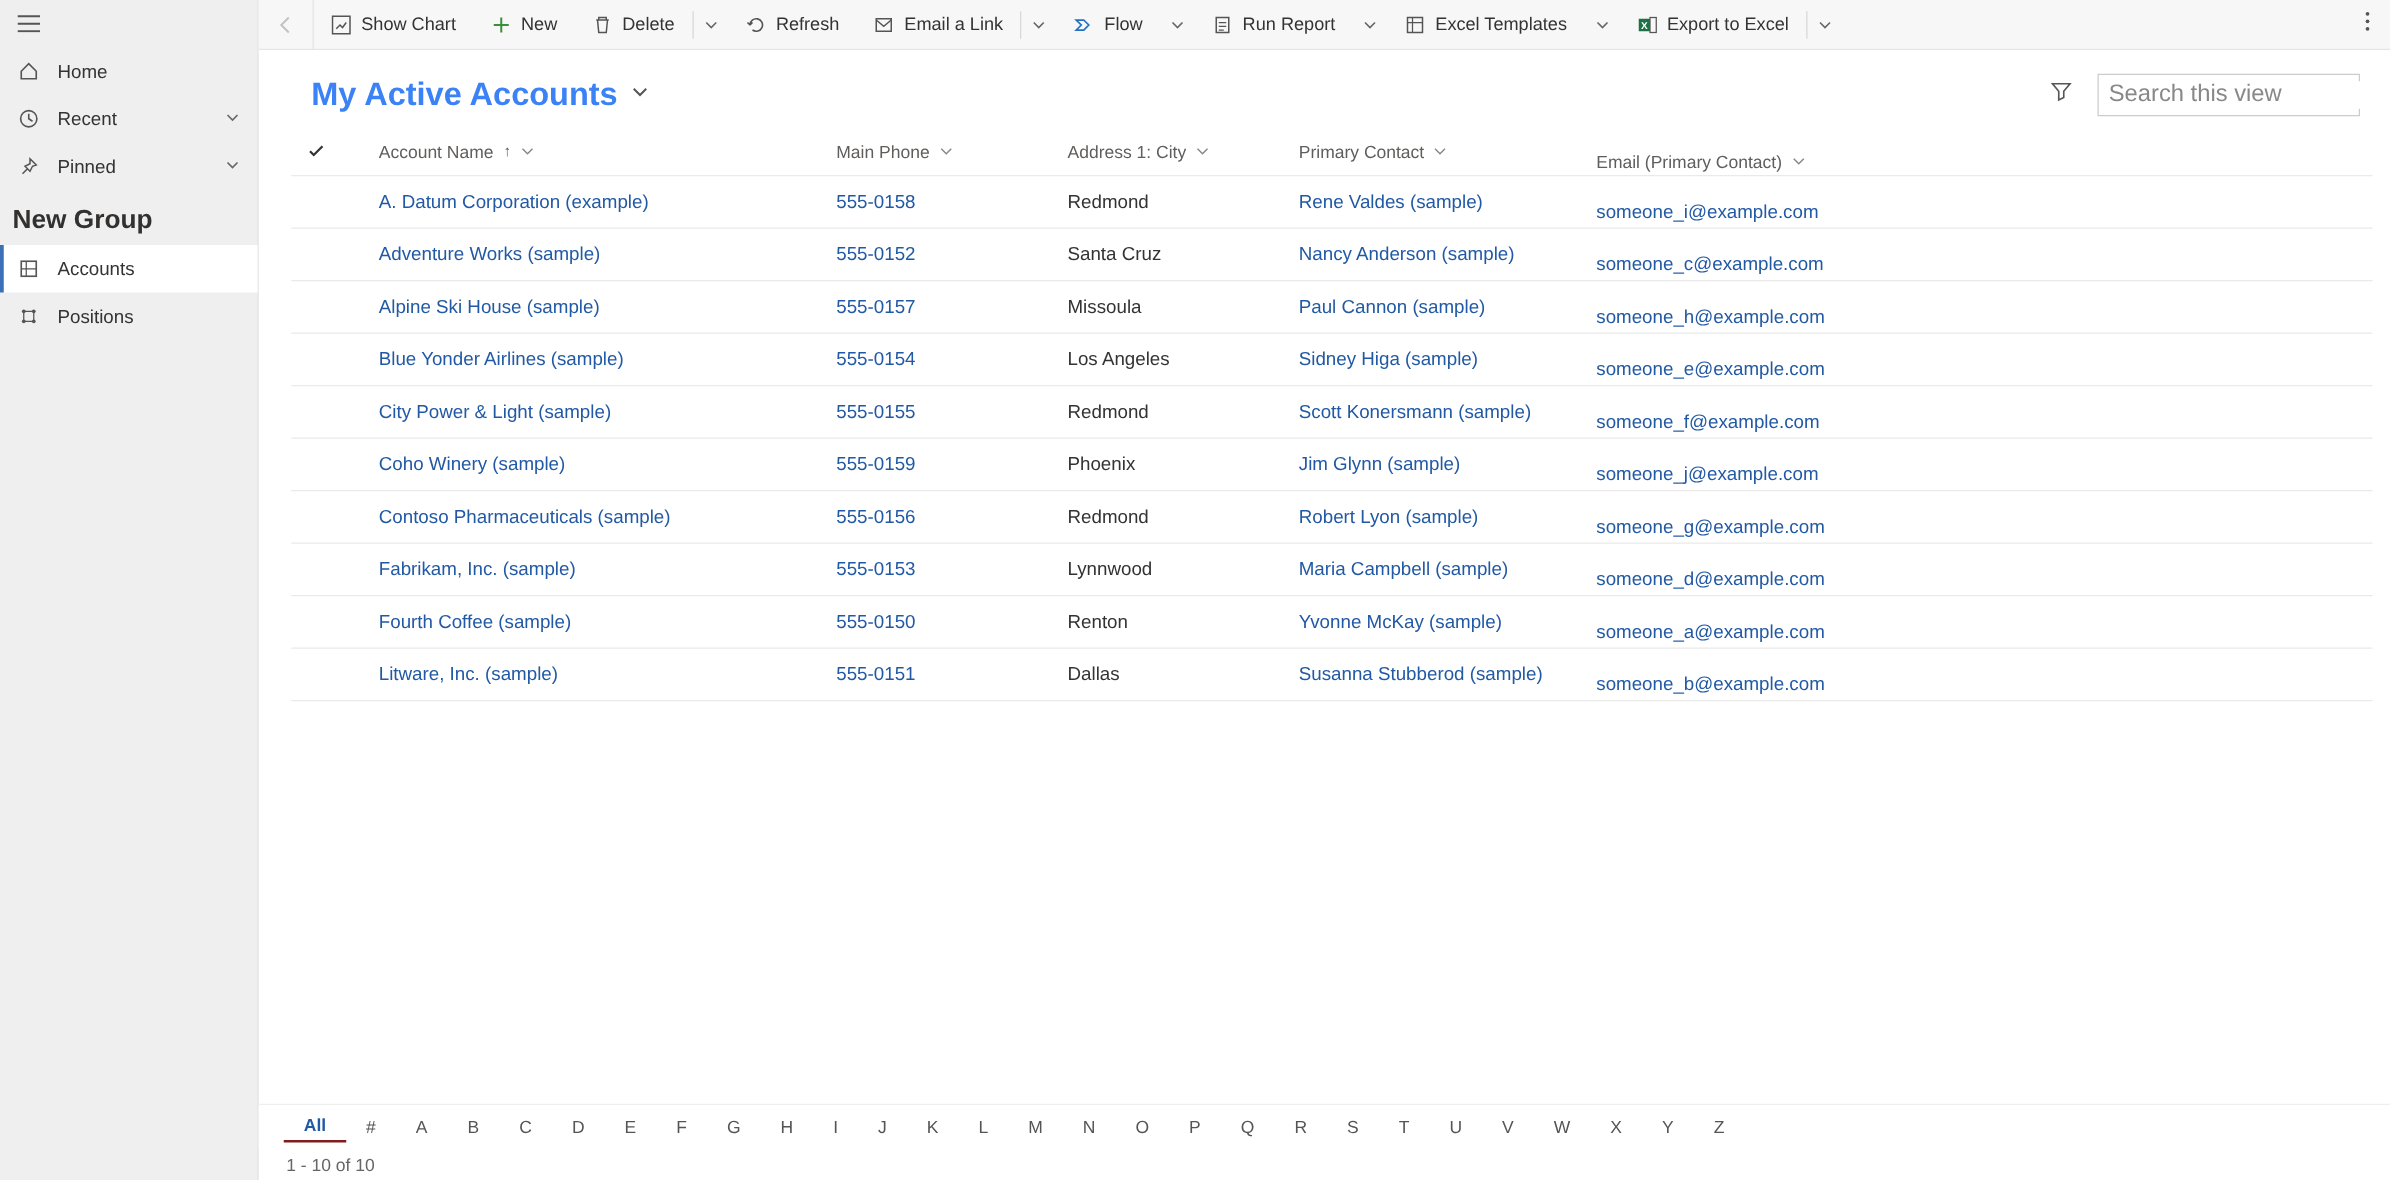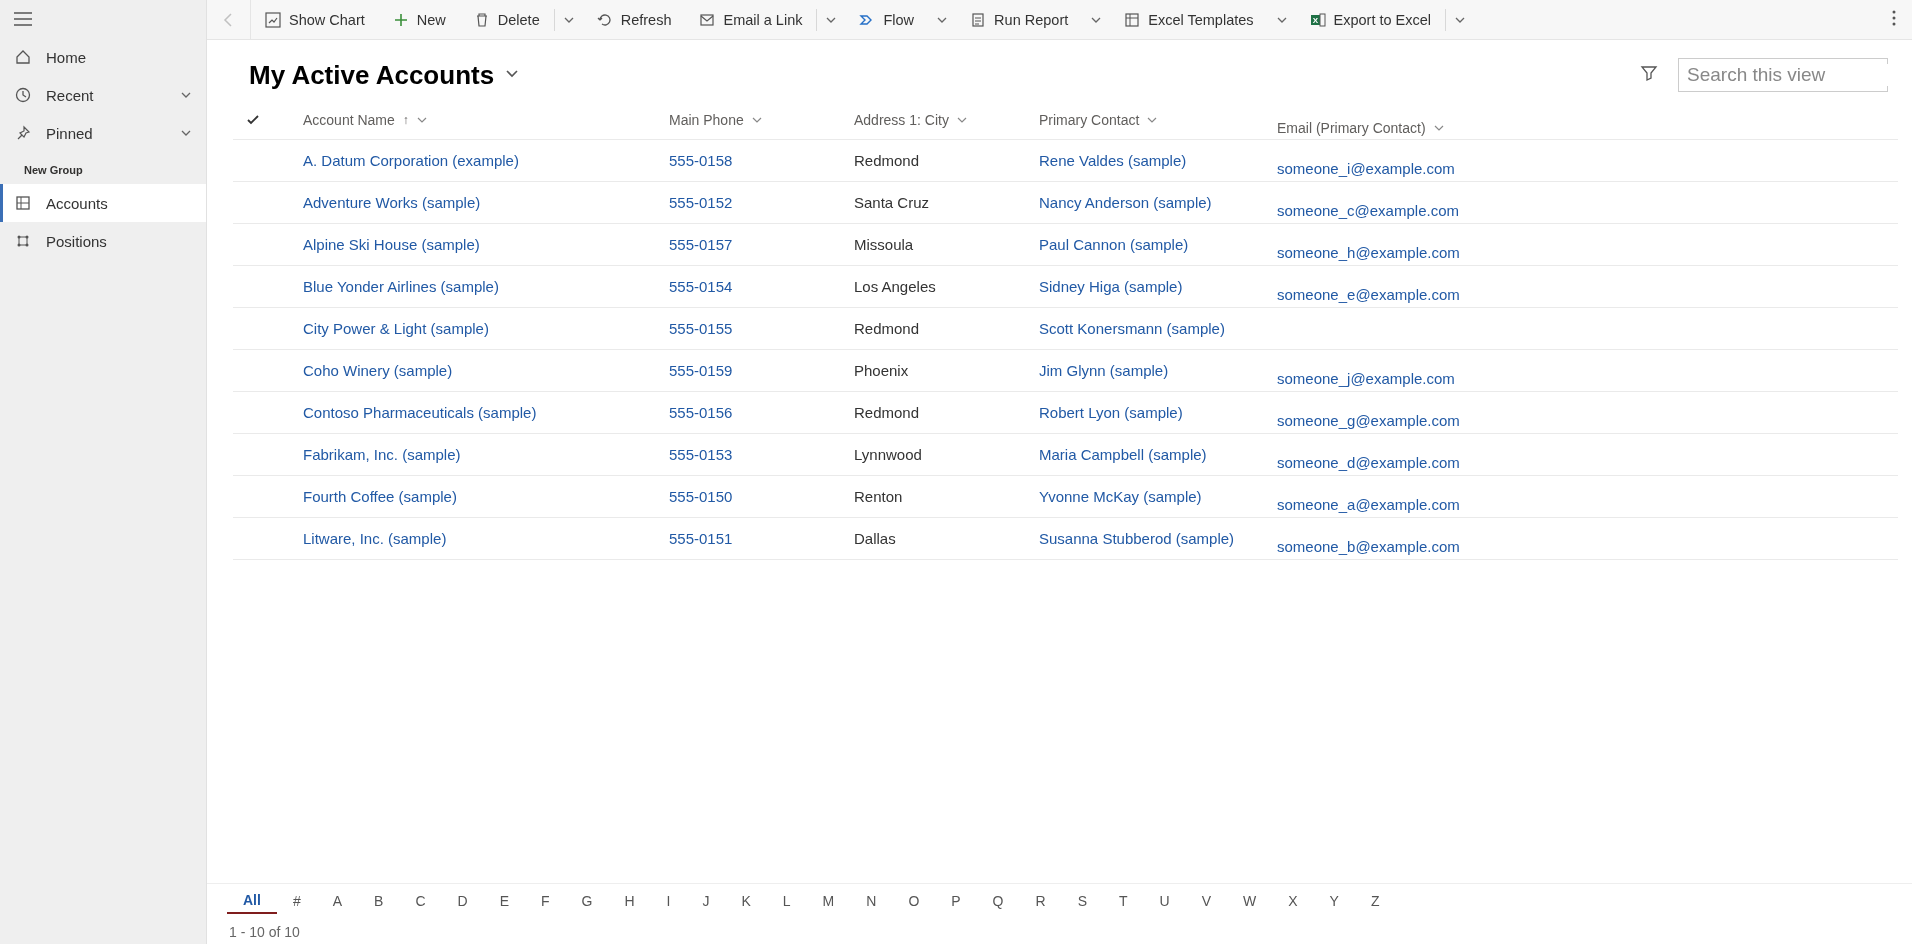--- a/index.html
+++ b/index.html
@@ -35,23 +35,23 @@
       align-items: center;
       padding: 10px 14px;
       font-size: 15px;
       color: #333;
       cursor: pointer;
       gap: 14px;
     }
     .nav-item .icon { width: 18px; height: 18px; display:flex; align-items:center; justify-content:center; color:#555;}
     .nav-item .chev { margin-left: auto; color:#666; }
     .nav-group-title {
-      padding: 12px 10px 8px 24px;
+      padding: 12px 10px 8px 10px;
       font-weight: 600;
-      font-size: 11px;
+      font-size: 21px;
       color: #323130;
     }
     .nav-item.active {
       background: #fff;
       border-left: 3px solid #3b6fb6;
       padding-left: 11px;
     }
     
     .main {
       flex: 1;
@@ -88,21 +88,21 @@
     .cmd-split {
       display:flex; align-items:center; padding:0 8px; height:100%; cursor:pointer; color:#666;
     }
     .cmd-sep { width:1px; height:22px; background:#d8d8d8; }
     .cmd-overflow { margin-left:auto; padding:0 10px; color:#555; cursor:pointer;}
     
     .viewhead {
       display:flex; align-items:center; padding: 18px 24px 8px 42px;
     }
     .viewtitle {
-      font-size: 26px; font-weight:600; color:#000000; display:flex; align-items:center; gap:10px; cursor:pointer;
+      font-size: 26px; font-weight:600; color:#3b82f6; display:flex; align-items:center; gap:10px; cursor:pointer;
     }
     .viewtitle .chev { font-size:18px; color:#555;}
     .viewhead .right {
       margin-left:auto; display:flex; align-items:center; gap:14px;
     }
     .filter-btn { padding:6px; color:#555; cursor:pointer;}
     .search {
       width: 210px; height: 34px; border:1px solid #ccc; display:flex; align-items:center; padding:0 8px; gap:6px;
     }
     .search input {
@@ -437,20 +437,21 @@
     <div class="col-city"><span class="txt">Los Angeles</span></div>
     <div class="col-contact"><span class="link">Sidney Higa (sample)</span></div>
     <div class="col-email"><span class="link">someone_e@example.com</span></div>
   </div>
           <div class="grid-row">
     <div class="col-check"></div>
     <div class="col-name"><span class="link">City Power &amp; Light (sample)</span></div>
     <div class="col-phone"><span class="link">555-0155</span></div>
     <div class="col-city"><span class="txt">Redmond</span></div>
     <div class="col-contact"><span class="link">Scott Konersmann (sample)</span></div>
+    <div class="col-email"><span class="link">someone_f@example.com</span></div>
   </div>
           <div class="grid-row">
     <div class="col-check"></div>
     <div class="col-name"><span class="link">Coho Winery (sample)</span></div>
     <div class="col-phone"><span class="link">555-0159</span></div>
     <div class="col-city"><span class="txt">Phoenix</span></div>
     <div class="col-contact"><span class="link">Jim Glynn (sample)</span></div>
     <div class="col-email"><span class="link">someone_j@example.com</span></div>
   </div>
           <div class="grid-row">

